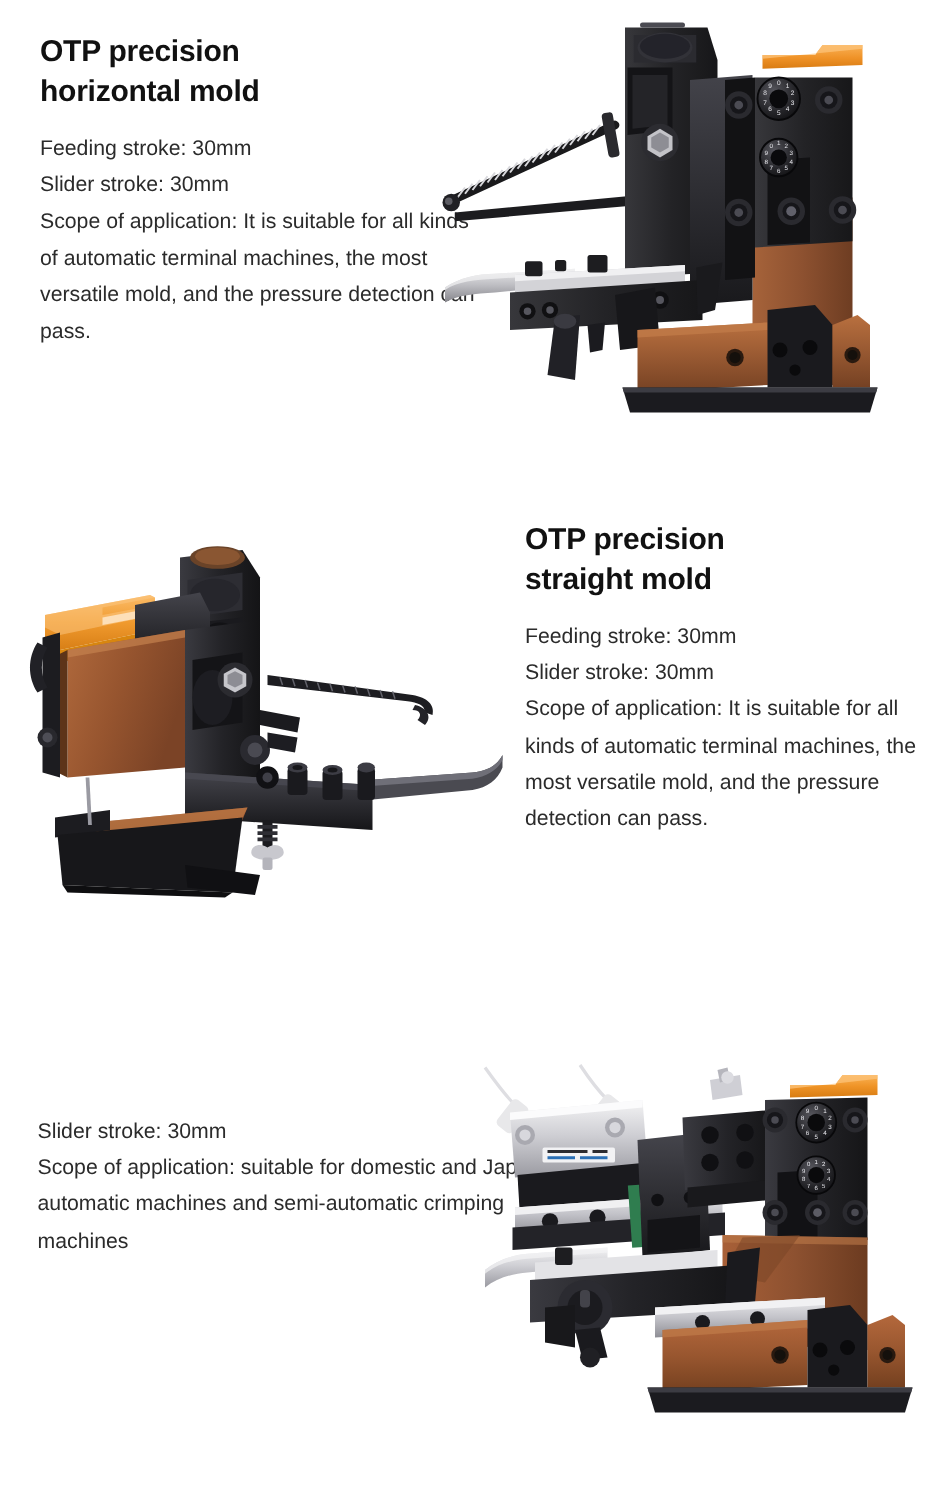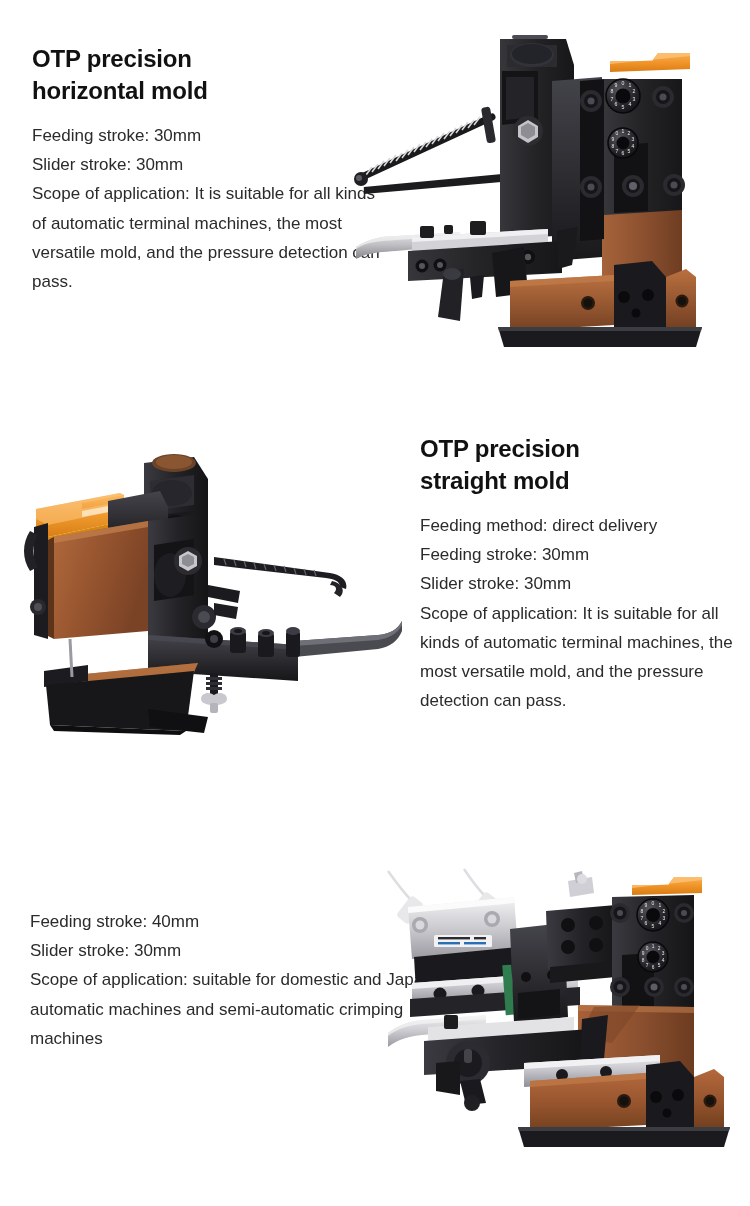--- a/index.html
+++ b/index.html
@@ -11,21 +11,20 @@
     width: 750px;
     height: 1206px;
     position: relative;
     font-family: "Liberation Sans", sans-serif;
     color: #1a1a1a;
     overflow: hidden;
   }
   .block {
     position: absolute;
     width: 750px;
-    margin-top: 17px;
   }
   .text-col {
     position: absolute;
   }
   .heading {
     font-size: 24px;
     font-weight: bold;
     line-height: 1.33;
     color: #111111;
     letter-spacing: -0.2px;
@@ -276,21 +275,20 @@
       </g>
     </svg>
   </div>
 </section>
 
 <section class="block" id="block-2">
 
   <div class="text-col">
     <h2 class="heading">OTP precision
 straight mold</h2>
-    <p class="spec">Feeding method: direct delivery</p>
     <p class="spec">Feeding stroke: 30mm</p>
     <p class="spec">Slider stroke: 30mm</p>
     <p class="spec">Scope of application: It is suitable for all kinds of automatic terminal machines, the most versatile mold, and the pressure detection can pass.</p>
   </div>
 
   <div class="fig">
     <svg width="400" height="320" viewBox="0 0 400 320" role="img">
       <defs>
         <linearGradient id="b2-orange" x1="0" y1="0" x2="0" y2="1">
           <stop offset="0" stop-color="#fbbc69"></stop>
@@ -450,21 +448,20 @@
       </g>
 
       <path d="M62 204 L64 242" stroke="#9a9aa2" stroke-width="3"></path>
     </svg>
   </div>
 </section>
 
 <section class="block" id="block-3">
 
   <div class="text-col">
-    <p class="spec">Feeding stroke: 40mm</p>
     <p class="spec">Slider stroke: 30mm</p>
     <p class="spec">Scope of application: suitable for domestic and Japanese automatic machines and semi-automatic crimping machines</p>
   </div>
 
   <div class="fig">
     <svg width="382" height="300" viewBox="0 0 382 300" role="img">
       <defs>
         <linearGradient id="b3-copper" x1="0" y1="0" x2="0" y2="1">
           <stop offset="0" stop-color="#b4683c"></stop>
             <stop offset="0.5" stop-color="#98562f"></stop>

